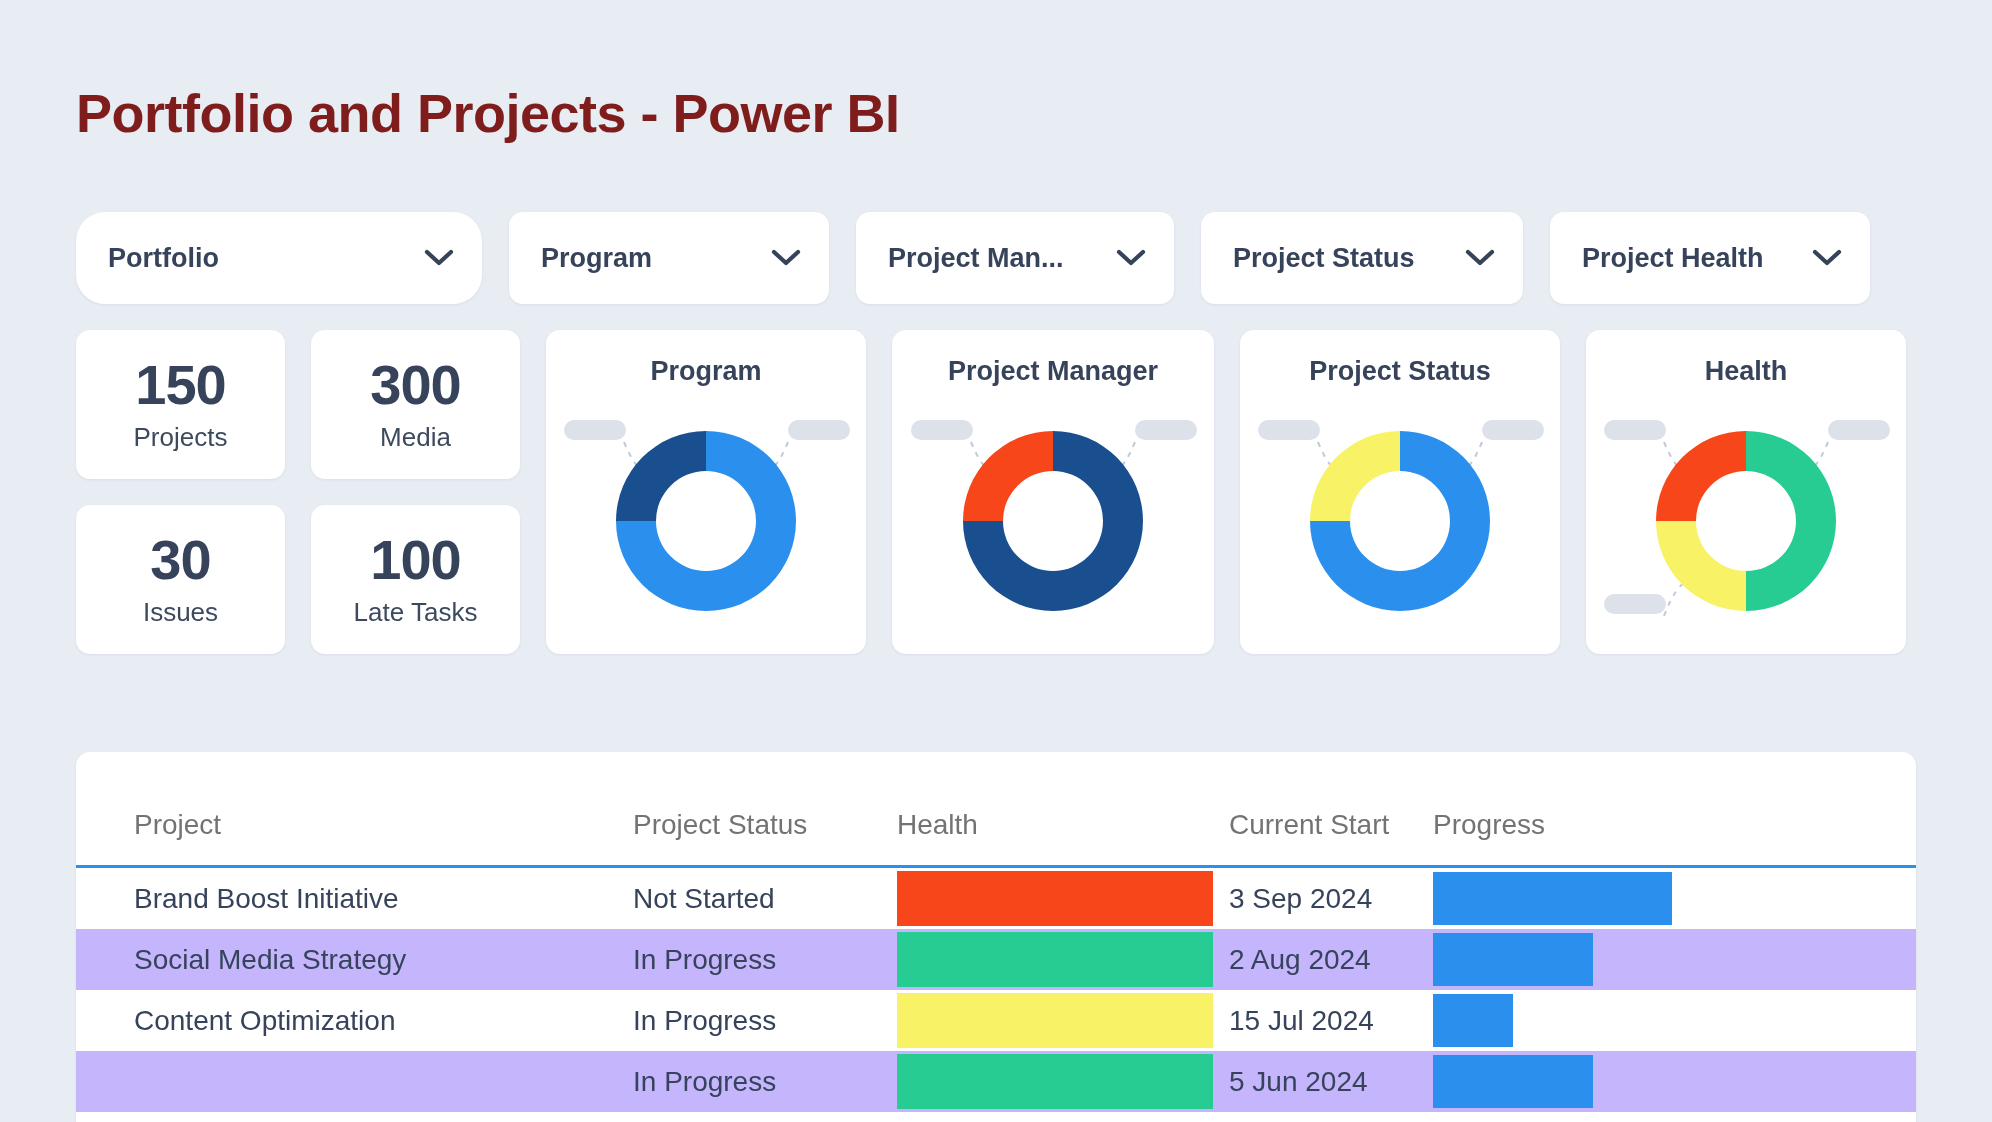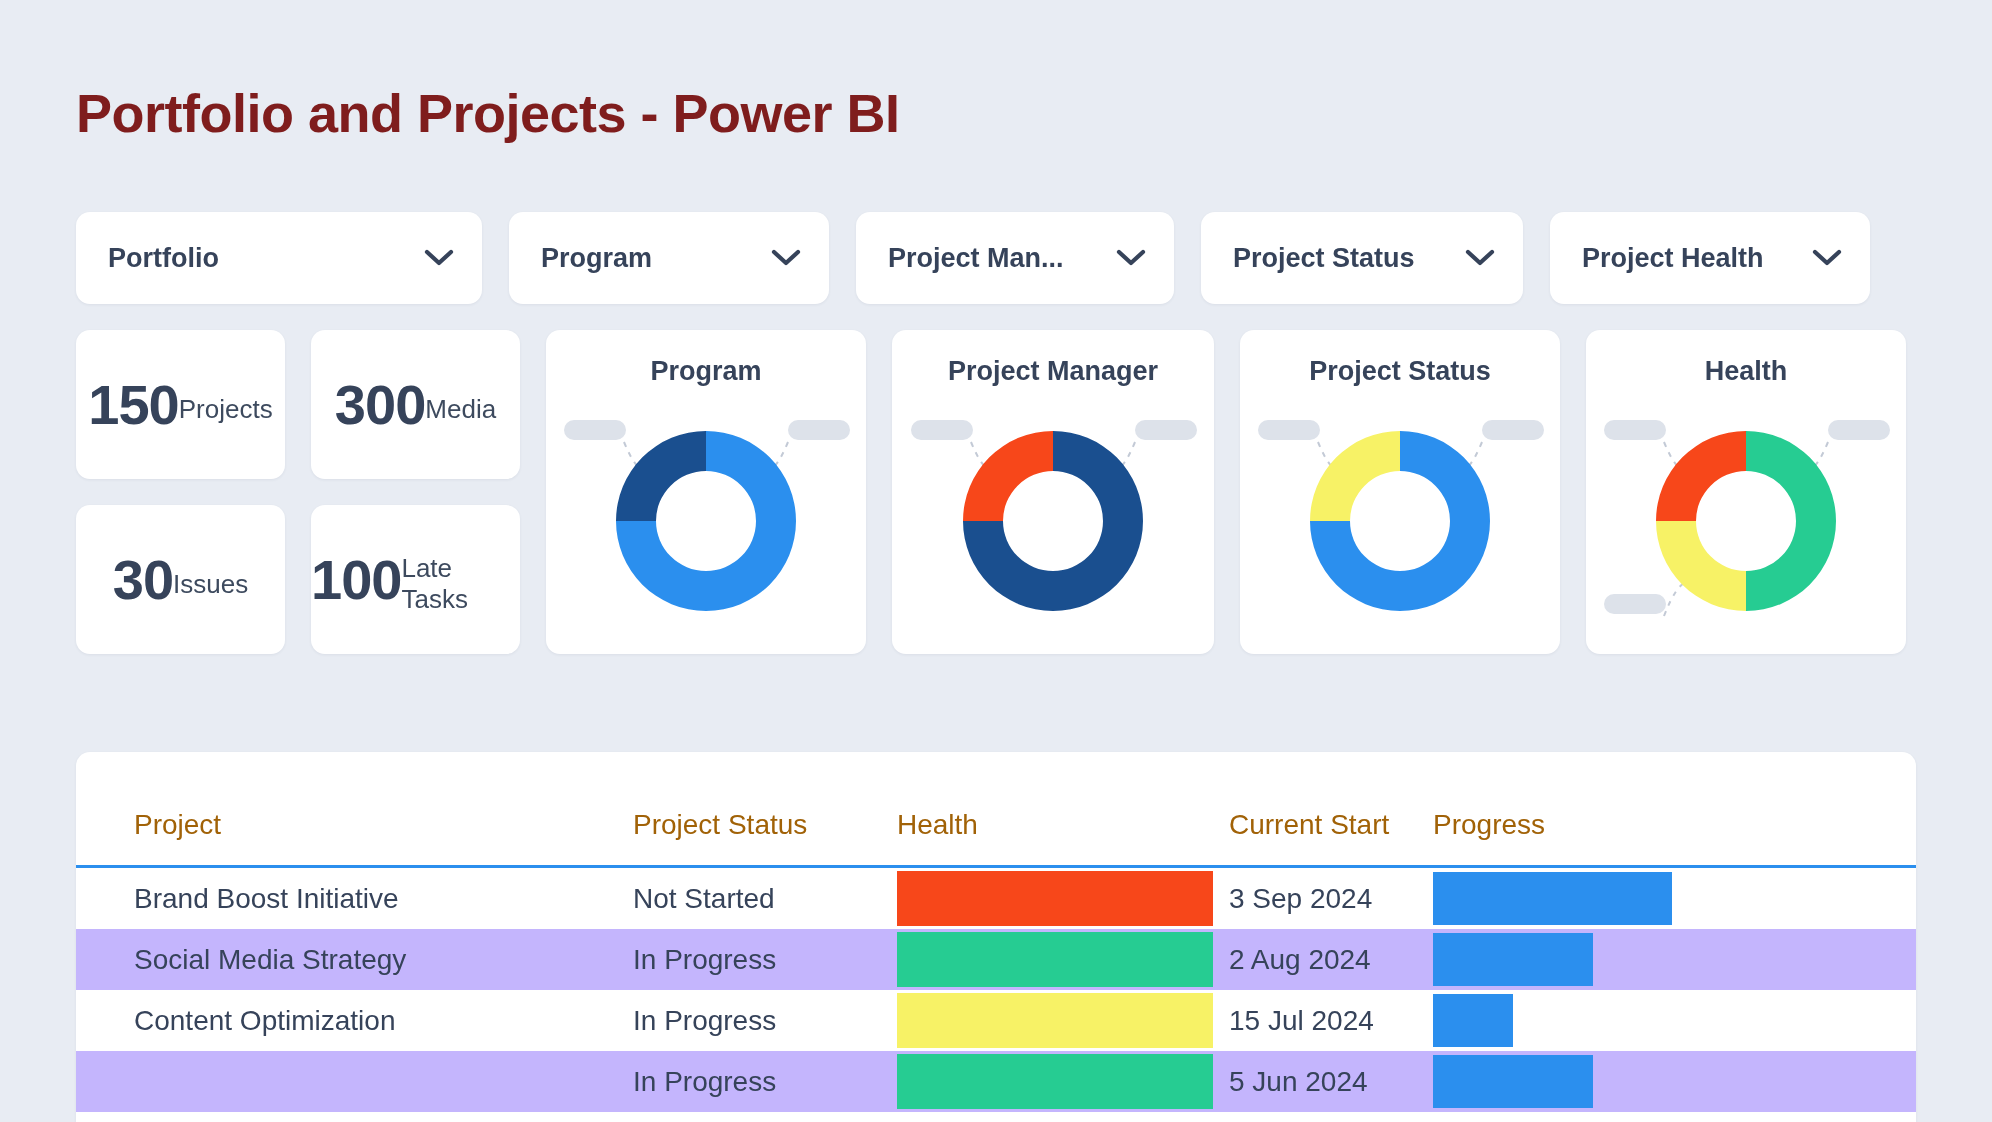--- a/index.html
+++ b/index.html
@@ -50,21 +50,21 @@
     background: #FFFFFF;
     border-radius: 14px;
     box-shadow: 0 1px 3px rgba(40,60,90,0.07);
     display: flex;
     align-items: center;
     justify-content: space-between;
     padding: 0 28px 0 32px;
     height: 92px;
     cursor: pointer;
   }
-  .filter.w1 { width: 406px; }
+  .filter.w1 { width: 406px; border-radius: 29px; }
   .filter.w2 { width: 320px; }
   .filter.w3 { width: 318px; }
   .filter.w4 { width: 322px; }
   .filter.w5 { width: 320px; }
 
   .filter-label {
     font-size: 27px;
     font-weight: 600;
     color: #36435A;
     white-space: nowrap;
@@ -94,21 +94,21 @@
     flex-wrap: wrap;
     gap: 26px 26px;
   }
   .kpi {
     width: 209px;
     height: 149px;
     background: #fff;
     border-radius: 14px;
     box-shadow: 0 1px 3px rgba(40,60,90,0.07);
     display: flex;
-    flex-direction: row;
+    flex-direction: column;
     align-items: center;
     justify-content: center;
   }
   .kpi-value {
     font-size: 56px;
     font-weight: 700;
     line-height: 1;
     color: #36435A;
     letter-spacing: -1px;
   }
@@ -161,21 +161,21 @@
   .thead {
     height: 116px;
     position: relative;
     border-bottom: 3px solid #2B8FEE;
   }
   .th {
     position: absolute;
     bottom: 24px;
     font-size: 28px;
     font-weight: 500;
-    color: #a16207;
+    color: #737373;
     white-space: nowrap;
   }
   .th.c1 { left: 58px; }
   .th.c2 { left: 557px; }
   .th.c3 { left: 821px; }
   .th.c4 { left: 1153px; }
   .th.c5 { left: 1357px; }
 
   .trow {
     position: relative;

